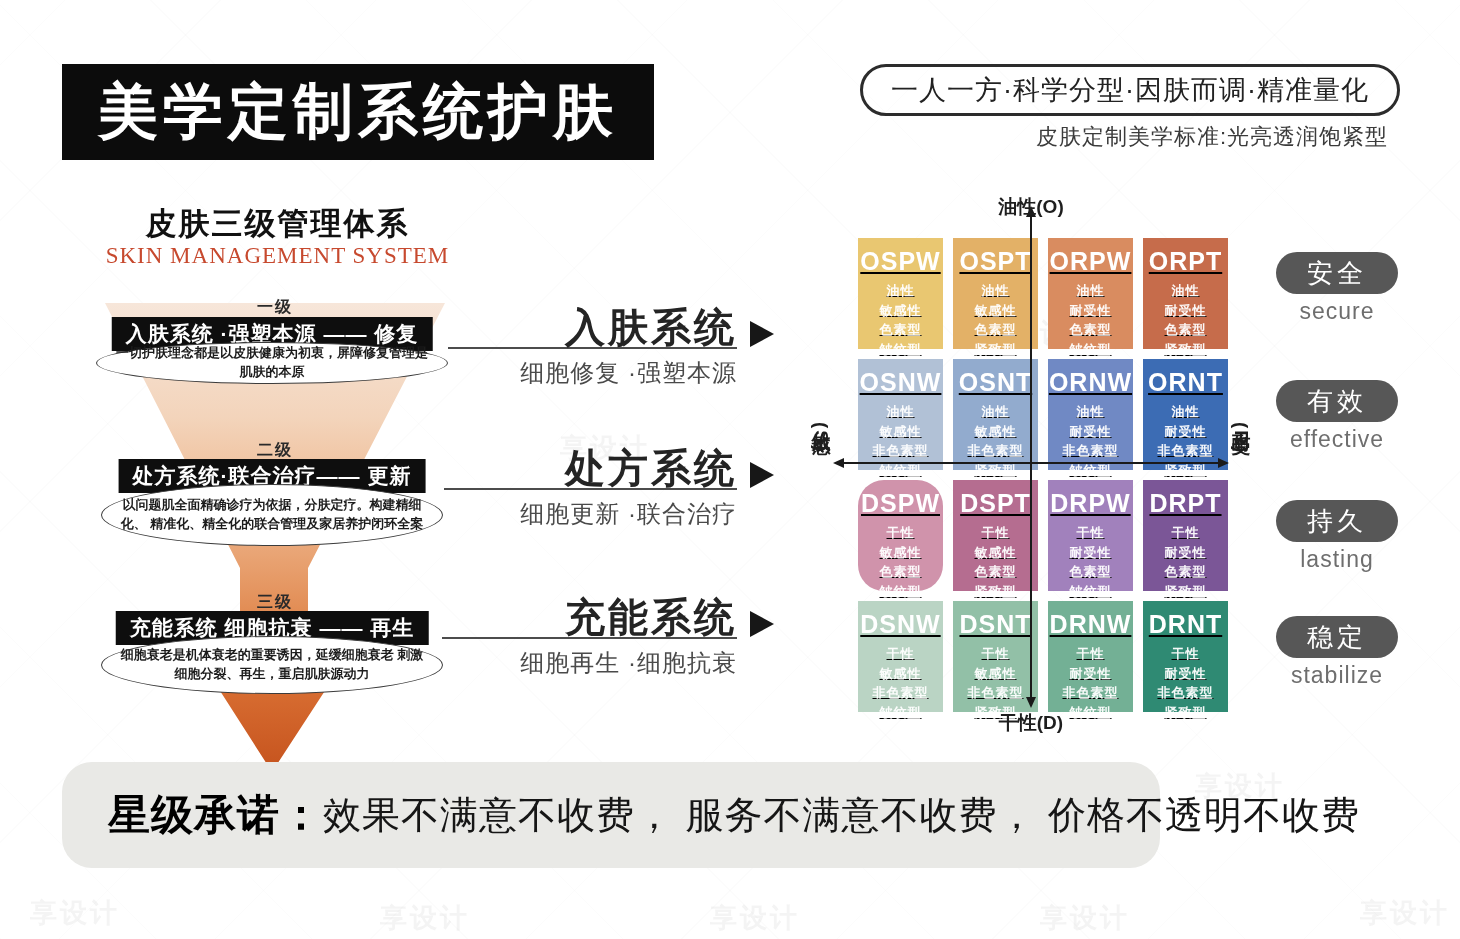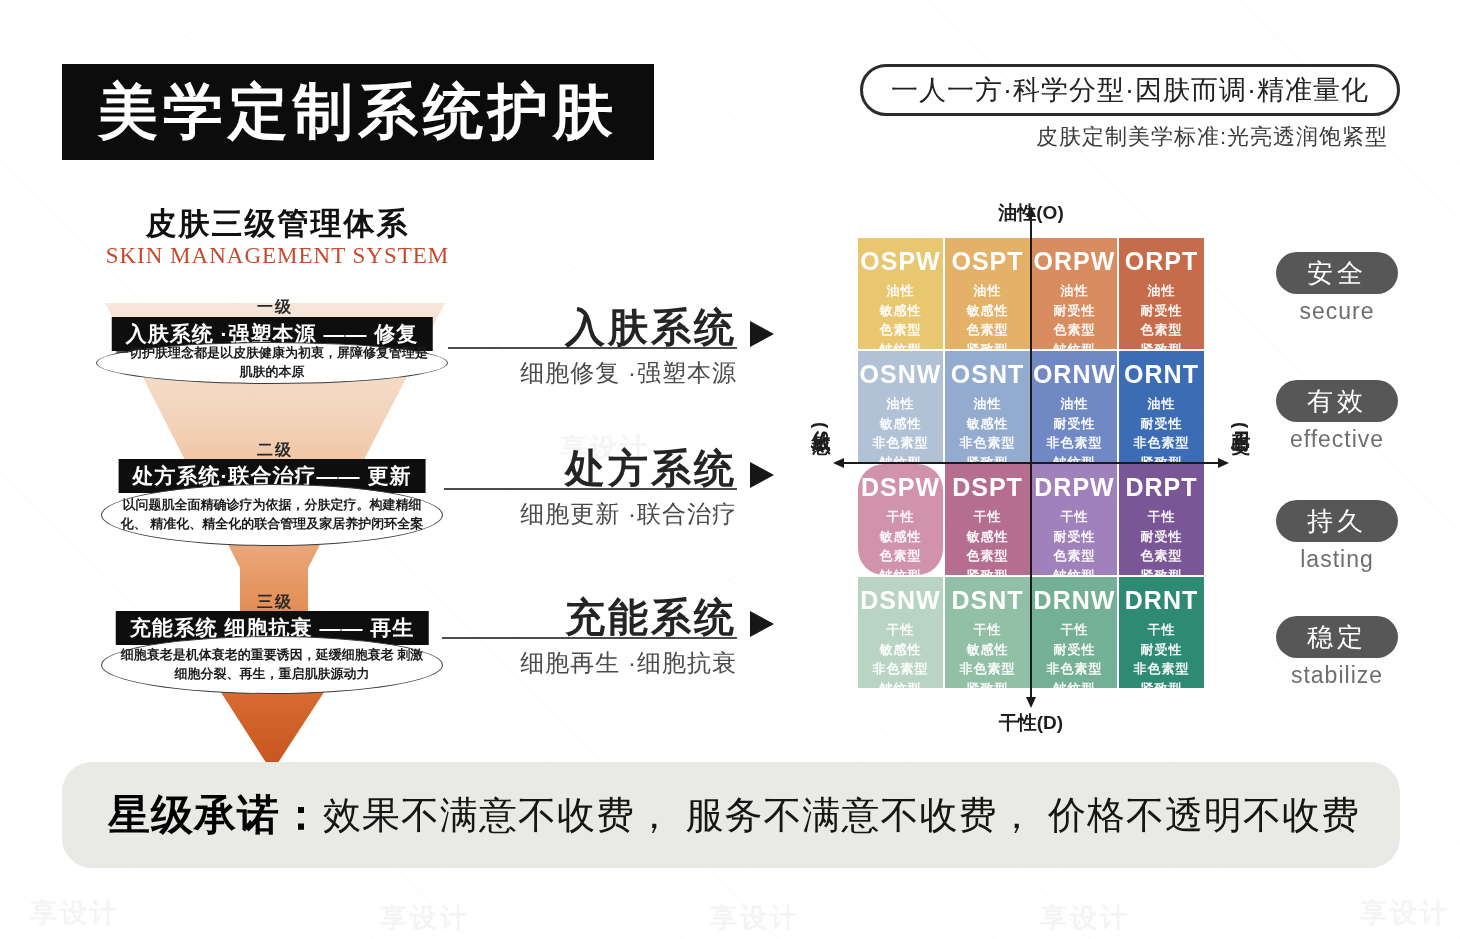--- a/index.html
+++ b/index.html
@@ -35,34 +35,34 @@
     display:flex;align-items:center;justify-content:center;text-align:center;font-size:13px;font-weight:700;
     color:#1c1c1c;line-height:1.45;padding:0 14px;box-sizing:border-box;}
 
   
   .sys-line{height:0;border-top:2px solid #4c4c4c;}
   .sys-title{left:460px;width:277px;text-align:right;font-size:40px;font-weight:700;color:#242424;letter-spacing:3px;white-space:nowrap;}
   .sys-sub{left:460px;width:277px;text-align:right;font-size:24px;color:#4a4a4a;letter-spacing:1px;white-space:nowrap;}
   .tri{width:0;height:0;border-top:13px solid transparent;border-bottom:13px solid transparent;border-left:24px solid #171717;}
 
   
-  .matrix{left:858px;top:238px;display:grid;grid-template-columns:repeat(4,85px);grid-auto-rows:111px;gap:2px;}
+  .matrix{left:858px;top:238px;display:grid;grid-template-columns:repeat(4,85px);grid-auto-rows:111px;gap:10px;text-decoration:underline;}
   .cell{display:flex;flex-direction:column;align-items:center;padding-top:9px;box-sizing:border-box;}
   .cell-code{font-size:25px;font-weight:700;color:#fff;letter-spacing:1px;margin-bottom:5px;}
   .cell-trait{font-size:13px;font-weight:600;color:rgba(255,255,255,0.95);line-height:1.5;letter-spacing:1px;}
   .axis-label-h{font-size:19px;font-weight:600;color:#1e1e1e;}
   .axis-label-v{font-size:19px;font-weight:600;color:#1e1e1e;writing-mode:vertical-rl;text-orientation:mixed;letter-spacing:2px;}
 
   
   .badge-pill{left:1276px;width:122px;height:42px;background:#575757;border-radius:999px;color:#fff;
     display:flex;align-items:center;justify-content:center;font-size:26px;letter-spacing:4px;font-weight:500;}
   .badge-en{left:1256px;width:162px;text-align:center;font-size:23px;color:#6e6e6e;letter-spacing:1px;}
 
   
-  .footer{left:62px;top:762px;width:1338px;height:106px;background:#e9e9e6;border-radius:30px;
+  .footer{left:62px;top:762px;width:1098px;height:106px;background:#e9e9e6;border-radius:30px;
     display:flex;align-items:center;padding-left:46px;box-sizing:border-box;}
   .footer-label{font-size:42px;font-weight:800;color:#000;letter-spacing:1px;white-space:nowrap;}
   .footer-text{font-size:38px;color:#161616;letter-spacing:1px;white-space:nowrap;}
 </style>
 </head>
 <body>
 
 <div class="canvas">
 
   <span class="wm" style="left:330px;top:108px">享设计</span>
@@ -247,21 +247,21 @@
 </div>
 
   <svg class="abs" style="left:790px;top:190px" width="470" height="560" viewBox="790 190 470 560">
     <line x1="1031" y1="216" x2="1031" y2="698" stroke="#1a1a1a" stroke-width="2"></line>
     <polygon points="1031,206 1026,217 1036,217" fill="#1a1a1a"></polygon>
     <polygon points="1031,708 1026,697 1036,697" fill="#1a1a1a"></polygon>
     <line x1="843" y1="463" x2="1219" y2="463" stroke="#1a1a1a" stroke-width="2"></line>
     <polygon points="833,463 844,458 844,468" fill="#1a1a1a"></polygon>
     <polygon points="1229,463 1218,458 1218,468" fill="#1a1a1a"></polygon>
   </svg>
-  <div class="abs axis-label-h" style="left:971px;top:200px;width:120px;text-align:center">油性(O)</div>
+  <div class="abs axis-label-h" style="left:971px;top:194px;width:120px;text-align:center">油性(O)</div>
   <div class="abs axis-label-h" style="left:971px;top:710px;width:120px;text-align:center">干性(D)</div>
   <div class="abs axis-label-v" style="left:808px;top:418px">敏感(S)</div>
   <div class="abs axis-label-v" style="left:1228px;top:418px">耐受(R)</div>
 
   <div class="abs badge-pill" style="top:252px">安全</div>
   <div class="abs badge-en" style="top:298px">secure</div>
   <div class="abs badge-pill" style="top:380px">有效</div>
   <div class="abs badge-en" style="top:426px">effective</div>
   <div class="abs badge-pill" style="top:500px">持久</div>
   <div class="abs badge-en" style="top:546px">lasting</div>

